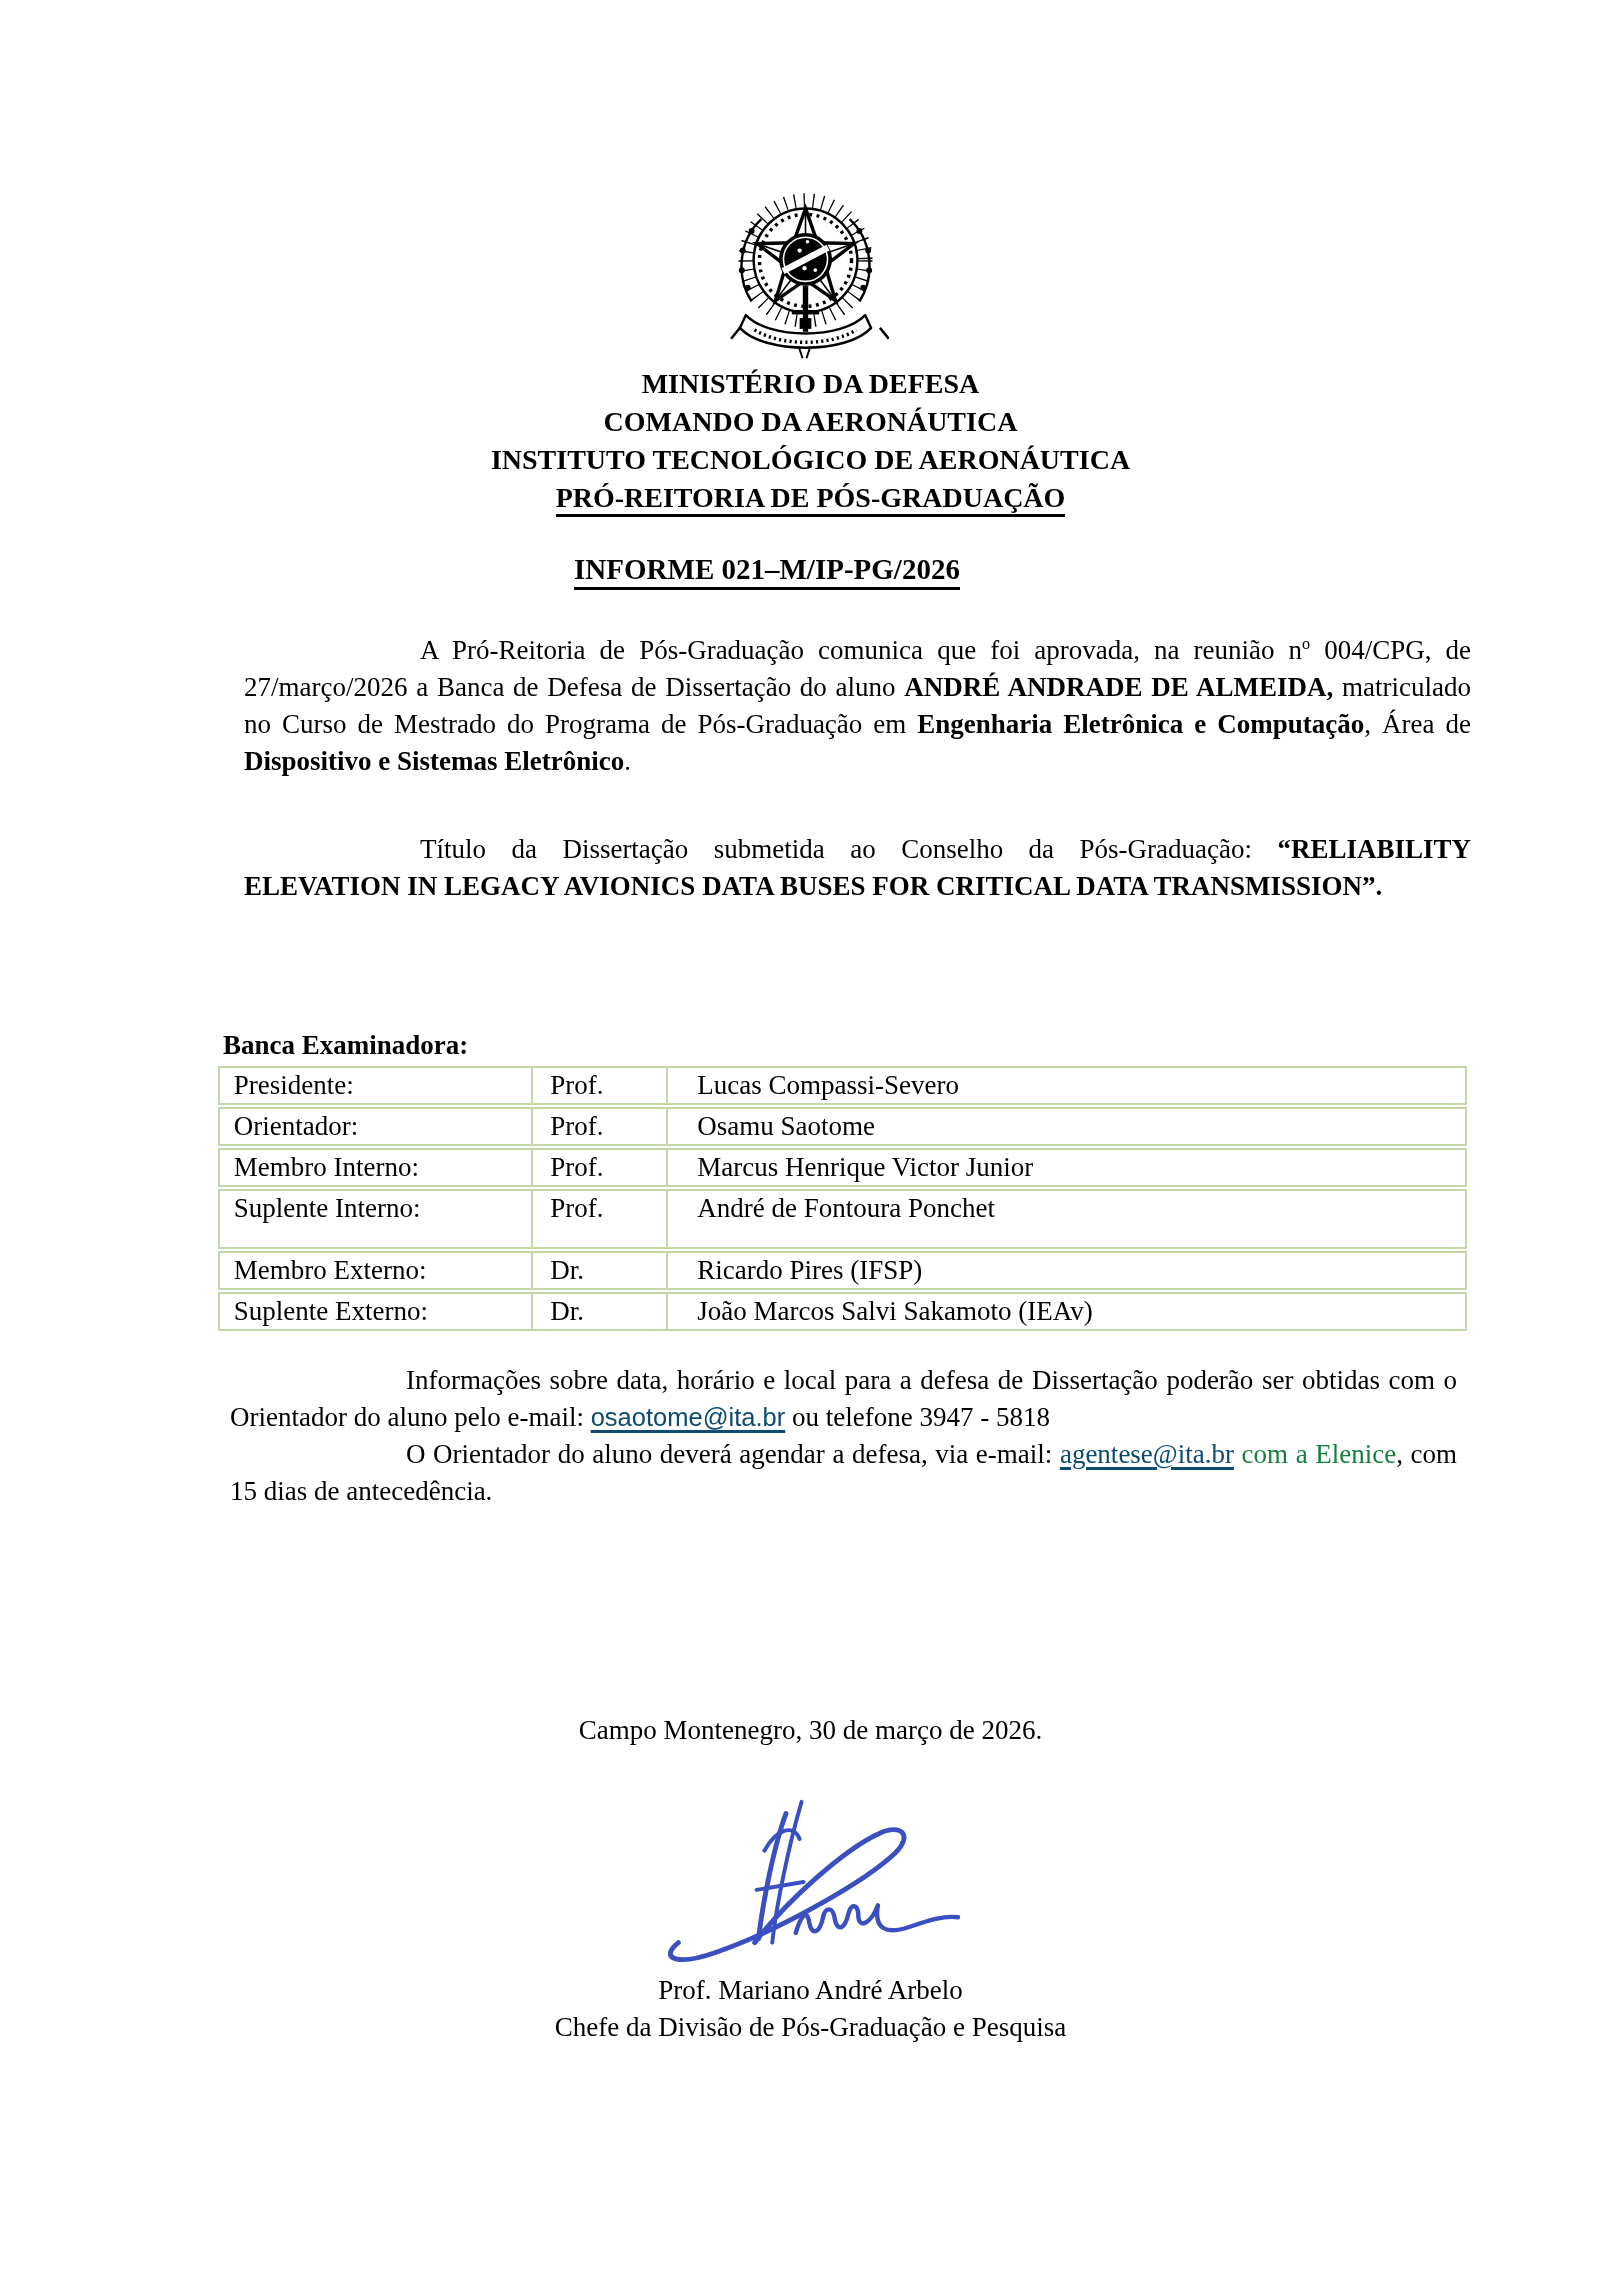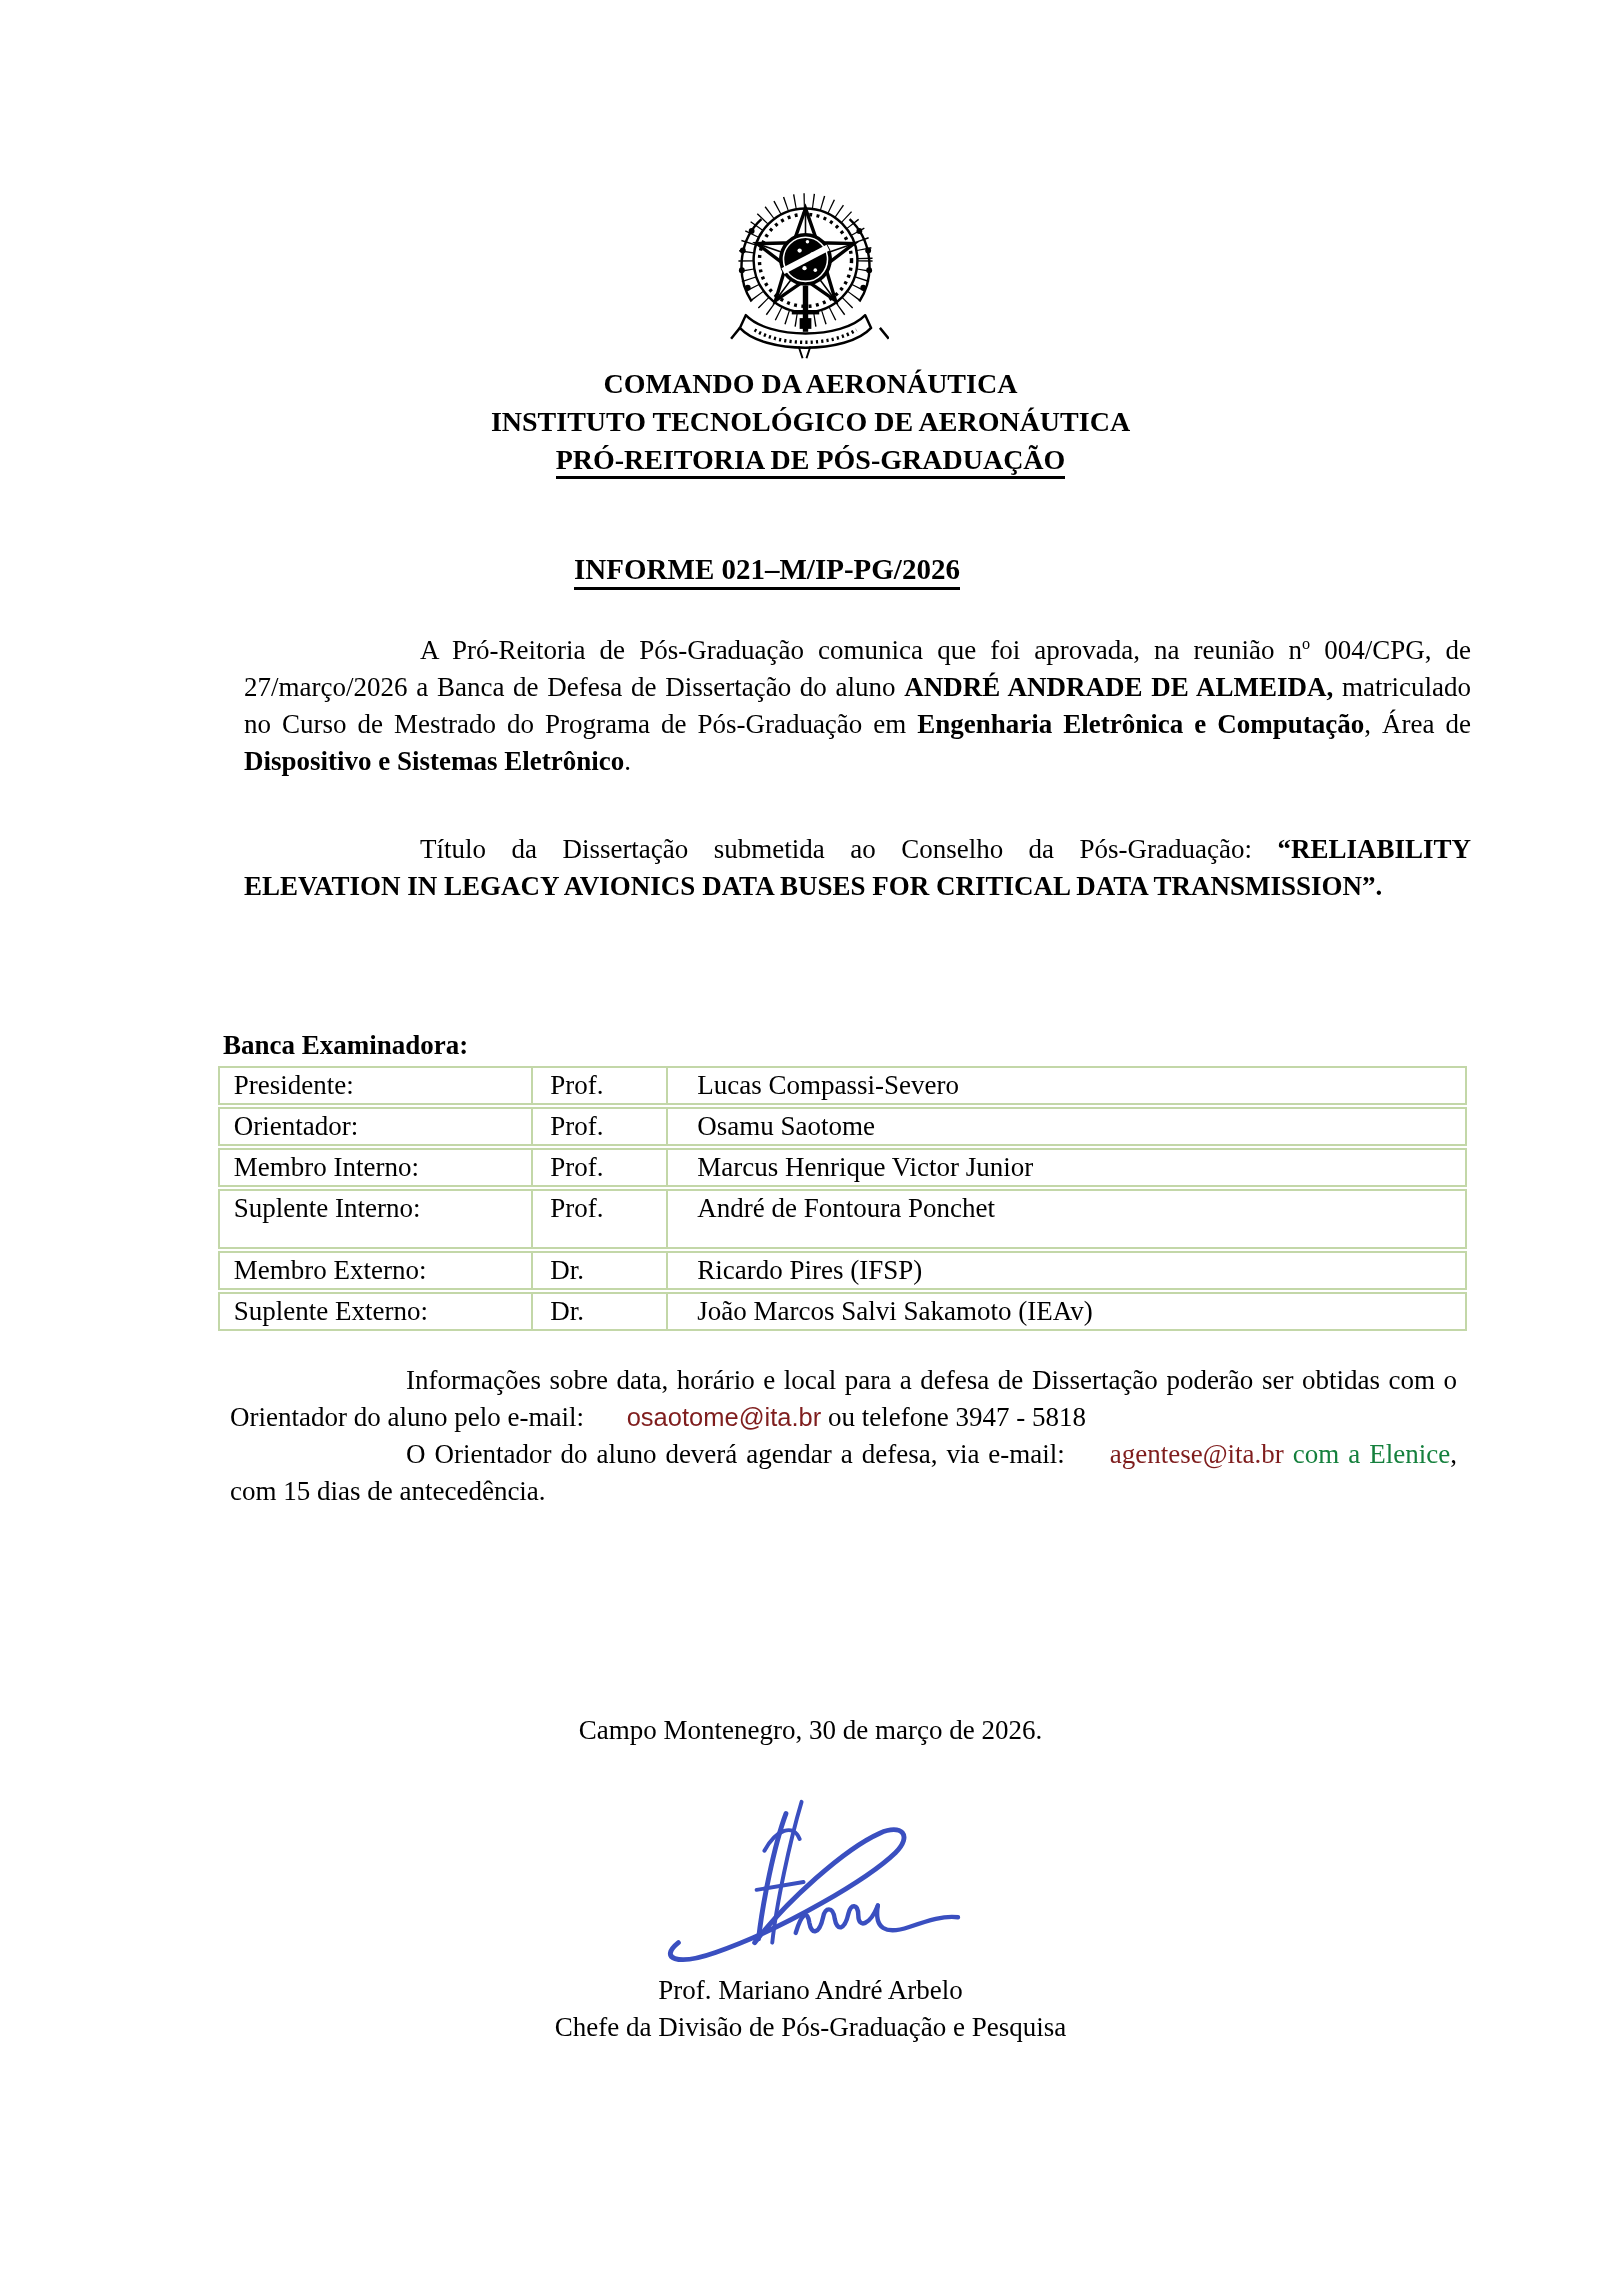--- a/index.html
+++ b/index.html
@@ -17,21 +17,21 @@
     font-size:29px;font-weight:bold;line-height:38px;}
   .informe span{border-bottom:3.9px solid #000;padding-bottom:2px;}
   
   .para{position:absolute;left:244px;width:1227px;font-size:27px;line-height:37px;
     text-align:justify;text-indent:176px;}
   .p1{top:632px;}
   .p2{top:831px;}
   .pblock{position:absolute;top:1362px;left:230px;width:1227px;}
   .pblock p{margin:0;font-size:27px;line-height:37px;text-align:justify;text-indent:176px;}
   .b{font-weight:bold;}
-  .lnk{color:#7f1d1d;text-decoration-thickness:2.9px;text-underline-offset:3.9px;cursor:pointer;margin-left:36px;}
+  .lnk{color:#0c4a6e;text-decoration:underline;text-decoration-thickness:2.9px;text-underline-offset:3.9px;cursor:pointer;}
   .sans{font-family:"Liberation Sans","DejaVu Sans",sans-serif;font-size:25.5px;}
   .blue{color:#15803d;}
   sup{font-size:60%;line-height:0;}
   
   .banca-label{position:absolute;top:1030px;left:223px;font-size:27px;font-weight:bold;}
   .banca-table{position:absolute;top:1064px;left:218px;border-collapse:separate;border-spacing:0 2.9px;
     width:1181px;table-layout:fixed;}
   .banca-table td{
     border-top:2px solid var(--tb);border-bottom:2px solid var(--tb);border-right:2px solid var(--tb);
     background:#fff;font-size:27px;line-height:31px;padding:2px 0 2px 13.7px;vertical-align:top;height:31px;
@@ -87,20 +87,21 @@
     <path d="M71,133 L99,133" stroke="#000" stroke-width="4.5"></path>
     <rect x="79" y="139" width="12" height="11" fill="#000"></rect>
 
     <path d="M18,149 C42,176 128,176 152,149 L146,136 C122,161 48,161 24,136 Z" fill="#ffffff" stroke="#000" stroke-width="2.5" stroke-linejoin="round"></path>
     <path d="M18,149 l-9,11 m152,-11 l9,11" stroke="#000" stroke-width="2.5" fill="none"></path>
     <path d="M33,151 C60,168 110,168 137,151" stroke="#000" stroke-width="3.5" stroke-dasharray="2.2 3.2" fill="none"></path>
     <path d="M78,168 l4,12 m8,-12 l-4,12" stroke="#000" stroke-width="2" fill="none"></path>
   </svg>
 
   <div class="org-block">
+    <div class="org-line"><span>MINISTÉRIO DA DEFESA</span></div>
     <div class="org-line"><span>COMANDO DA AERONÁUTICA</span></div>
     <div class="org-line"><span>INSTITUTO TECNOLÓGICO DE AERONÁUTICA</span></div>
     <div class="org-line"><span class="u">PRÓ-REITORIA DE PÓS-GRADUAÇÃO</span></div>
   </div>
 
   <div class="informe">
     <span>INFORME 021–M/IP-PG/2026</span>
   </div>
 
   <div class="para p1"><span>A Pró-Reitoria de Pós-Graduação comunica que foi aprovada, na reunião n</span><sup>o</sup><span> 004/CPG, de 27/março/2026 a Banca de Defesa de Dissertação do aluno </span><span class="b">ANDRÉ ANDRADE DE ALMEIDA,</span><span> matriculado no Curso de Mestrado do Programa de Pós-Graduação em </span><span class="b">Engenharia Eletrônica e Computação</span><span>, Área de </span><span class="b">Dispositivo e Sistemas Eletrônico</span><span>.</span></div>

